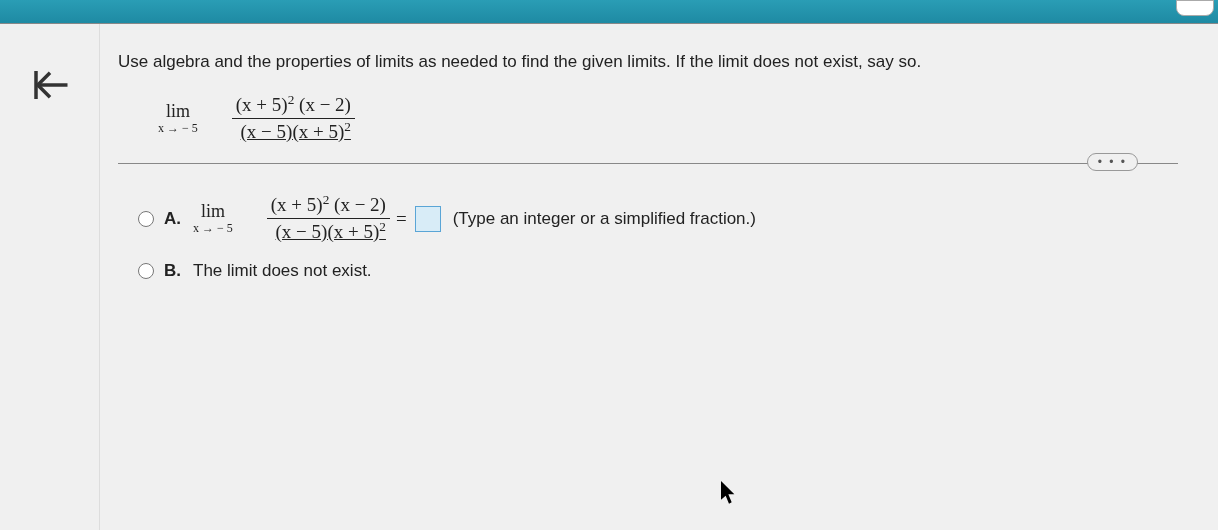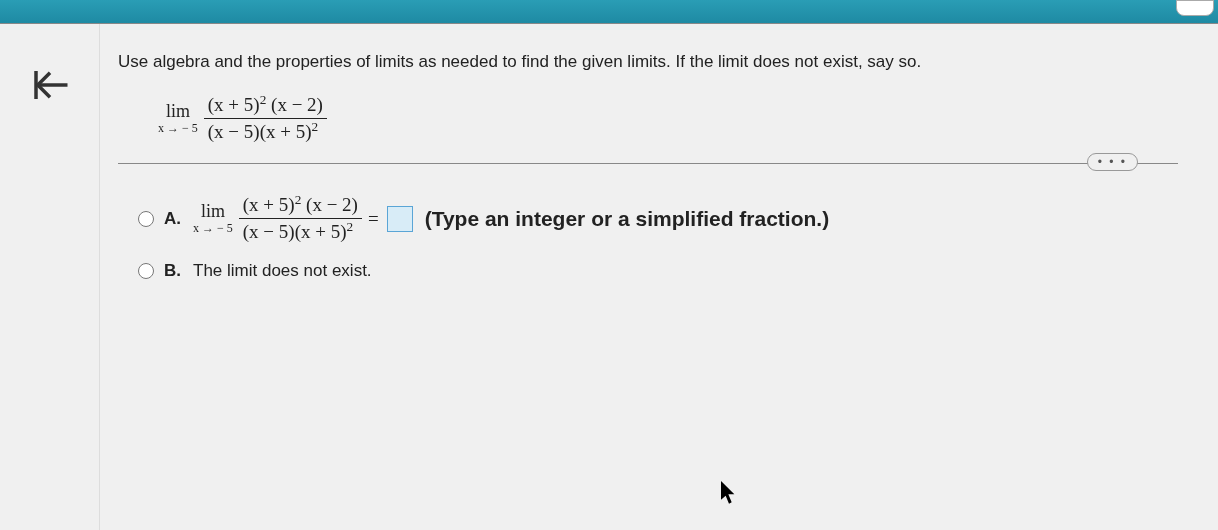--- a/index.html
+++ b/index.html
@@ -51,48 +51,50 @@
     }
     .limit-expr {
       margin-left: 40px;
       margin-bottom: 20px;
       font-family: 'Times New Roman', serif;
       font-size: 19px;
     }
     .limit-row {
       display: inline-flex;
       align-items: center;
+      gap: 28px;
     }
     .lim-block {
       display: inline-flex;
       flex-direction: column;
       align-items: center;
       margin-right: 6px;
       line-height: 1.1;
     }
     .lim-top {
       font-size: 18px;
     }
     .lim-bottom {
       font-size: 12px;
     }
     .frac {
       display: inline-flex;
       flex-direction: column;
-      align-items: flex-start;
+      align-items: flex-end;
       vertical-align: middle;
     }
     .frac .num {
       padding: 0 4px 2px 4px;
       border-bottom: 1.5px solid #222;
       white-space: nowrap;
     }
     .frac .den {
       padding: 2px 4px 0 4px;
       white-space: nowrap;
+      text-decoration: underline;
     }
     sup {
       font-size: 0.7em;
       vertical-align: super;
       line-height: 0;
     }
     .divider-row {
       position: relative;
       margin: 18px 0 30px 0;
     }
@@ -146,23 +148,22 @@
       width: 26px;
       height: 26px;
       border: 1px solid #5aa5d6;
       background: #d8ecf7;
       display: inline-block;
       vertical-align: middle;
       margin: 0 8px 0 2px;
     }
     .hint {
       font-family: Arial, Helvetica, sans-serif;
-      font-size: 21px;
+      font-size: 17px;
       margin-left: 4px;
-      font-weight: bold;
     }
     .choice-b-text {
       font-size: 17px;
       text-align: center;
     }
     .cursor {
       position: absolute;
       bottom: 20px;
       left: 620px;
     }

